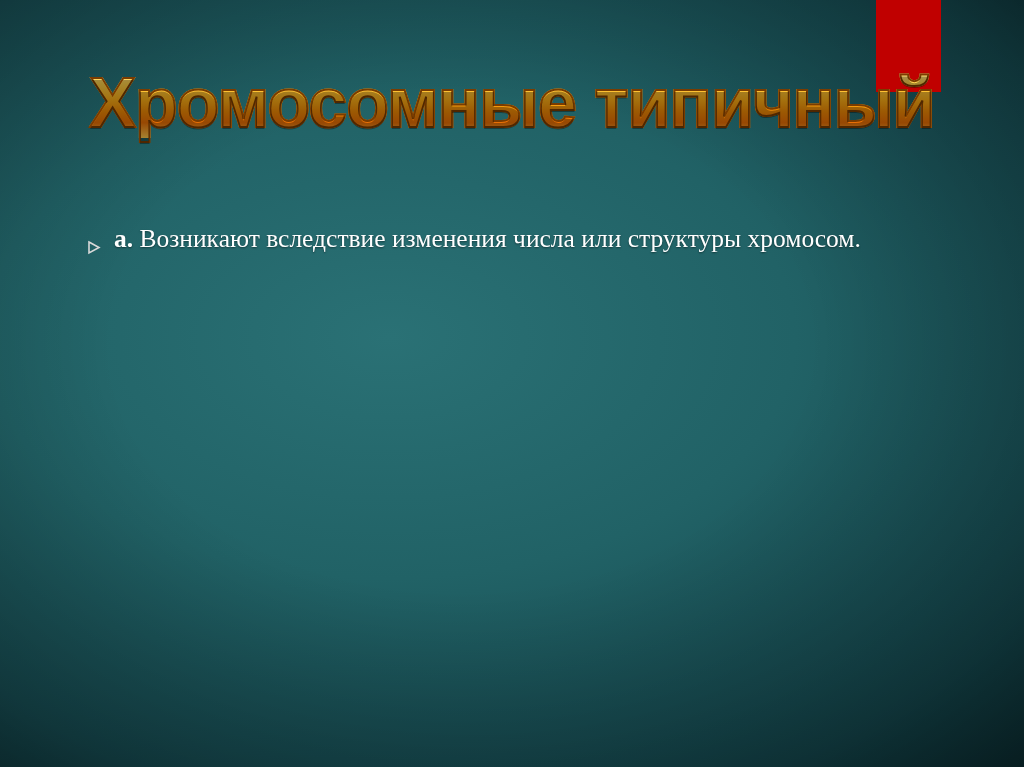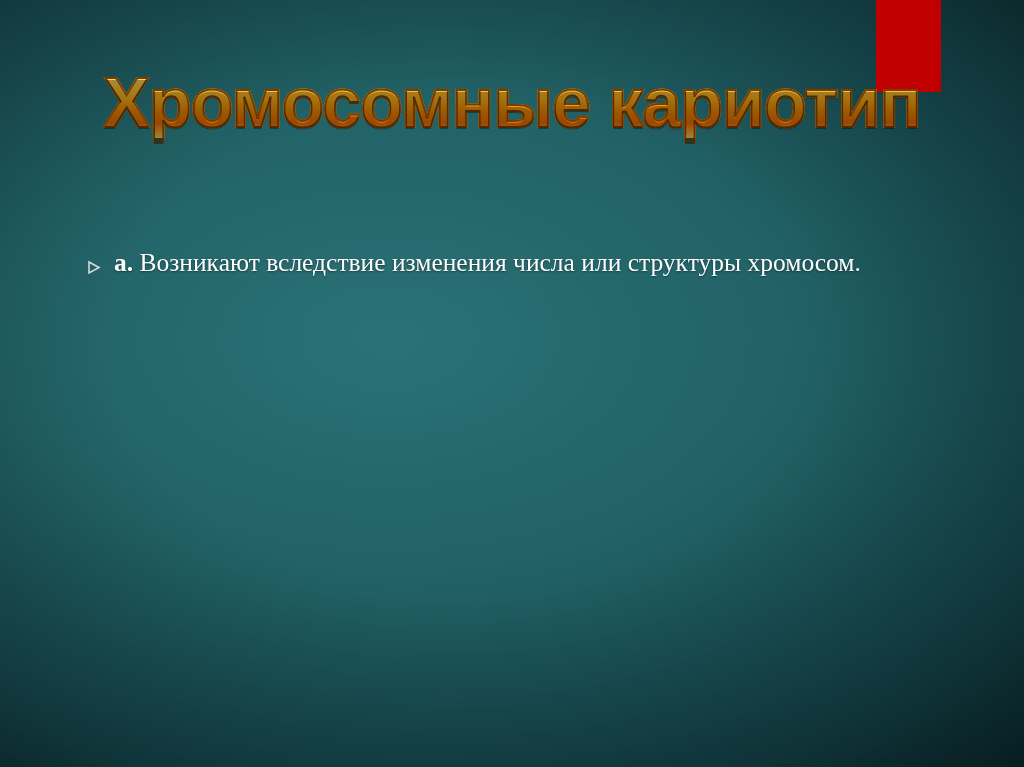--- a/index.html
+++ b/index.html
@@ -77,23 +77,22 @@
   
   .body {
     position: absolute;
     top: 222px;
     left: 86px;
     width: 860px;
     z-index: 4;
   }
   .bullet {
     display: flex;
-    align-items: center;
+    align-items: flex-end;
     margin-bottom: 22px;
-    margin-top: 24px;
   }
   .bullet:last-child { margin-bottom: 0; }
 
   .marker {
     flex: 0 0 auto;
     width: 28px;
     padding-top: 9px;
     color: #d9d9d9;
     font-size: 15px;
     line-height: 1;
@@ -113,21 +112,21 @@
   .bullet.b3 .btext { line-height: 1.75; }
 </style>
 </head>
 <body>
 
 <div id="slide">
 
   <div class="accent-bar"></div>
 
   <div class="title-wrap">
-    <span class="title">Хромосомные кариотип</span>
+    <span class="title">Хромосомные типичный</span>
   </div>
 
   <div class="body">
 
     <div class="bullet b1">
       <span class="marker">
         <svg width="15" height="15" viewBox="0 0 15 15" aria-hidden="true">
           <polygon points="3,2 13,7.5 3,13" fill="none" stroke="#d9d9d9" stroke-width="1.6"></polygon>
         </svg>
       </span>

